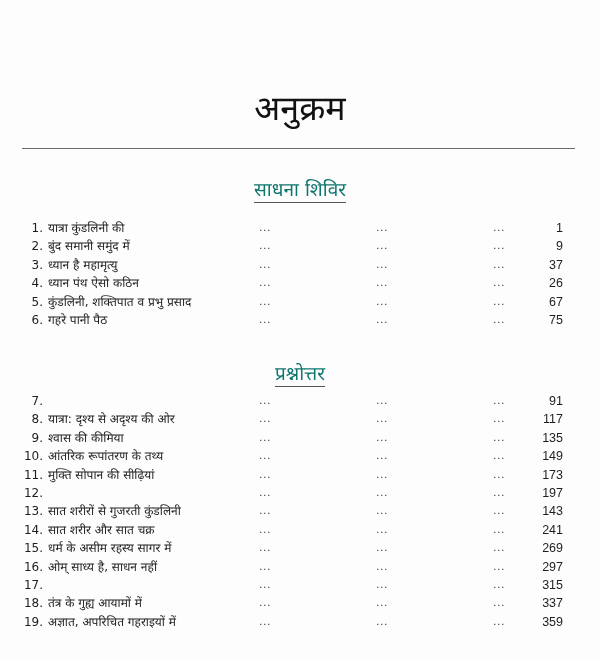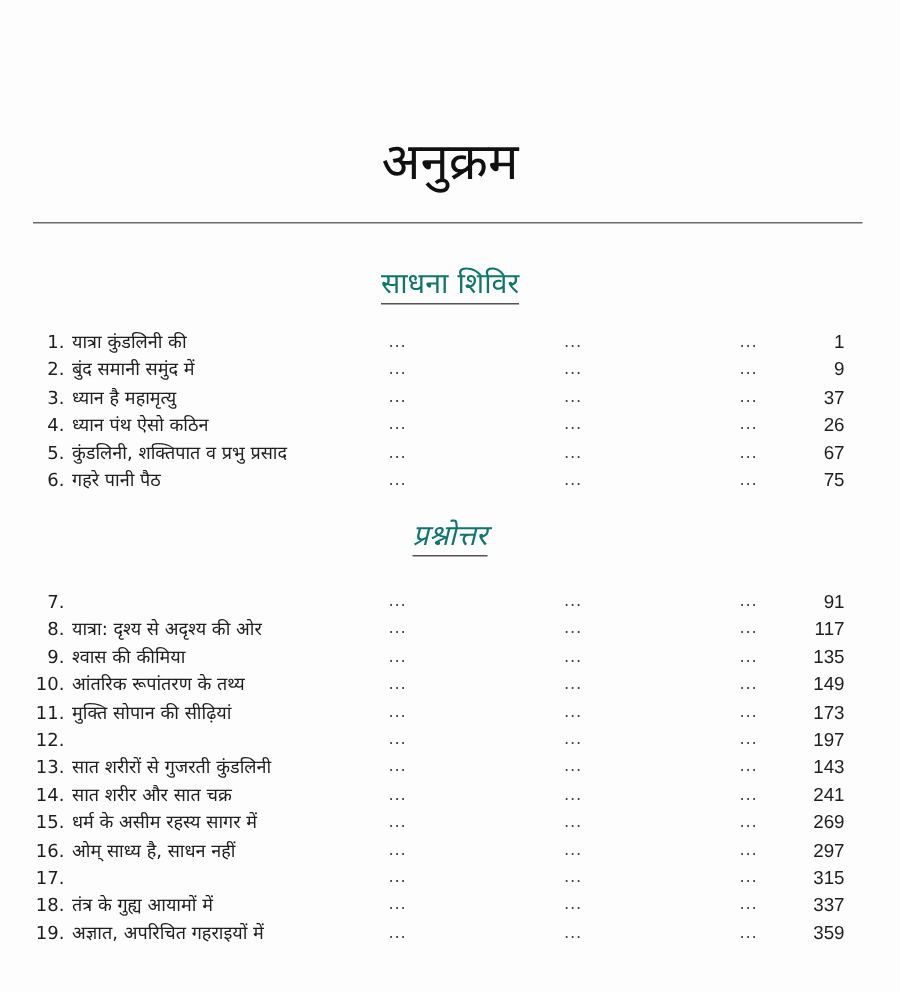--- a/index.html
+++ b/index.html
@@ -151,21 +151,21 @@
     <div class="toc-row">
       <span class="num">6.</span>
       <span class="entry-title">गहरे पानी पैठ</span>
       <span class="dots d1">...</span>
       <span class="dots d2">...</span>
       <span class="dots d3">...</span>
       <span class="page-num">75</span>
     </div>
   </div>
 
-  <div class="section-heading" style="top:344px;font-style:italic;">
+  <div class="section-heading" style="top:360px;">
     <span>प्रश्नोत्तर</span>
   </div>
 
   <div class="toc-list" style="top:392px;">
     <div class="toc-row">
       <span class="num">7.</span>
       <span class="dots d1">...</span>
       <span class="dots d2">...</span>
       <span class="dots d3">...</span>
       <span class="page-num">91</span>

